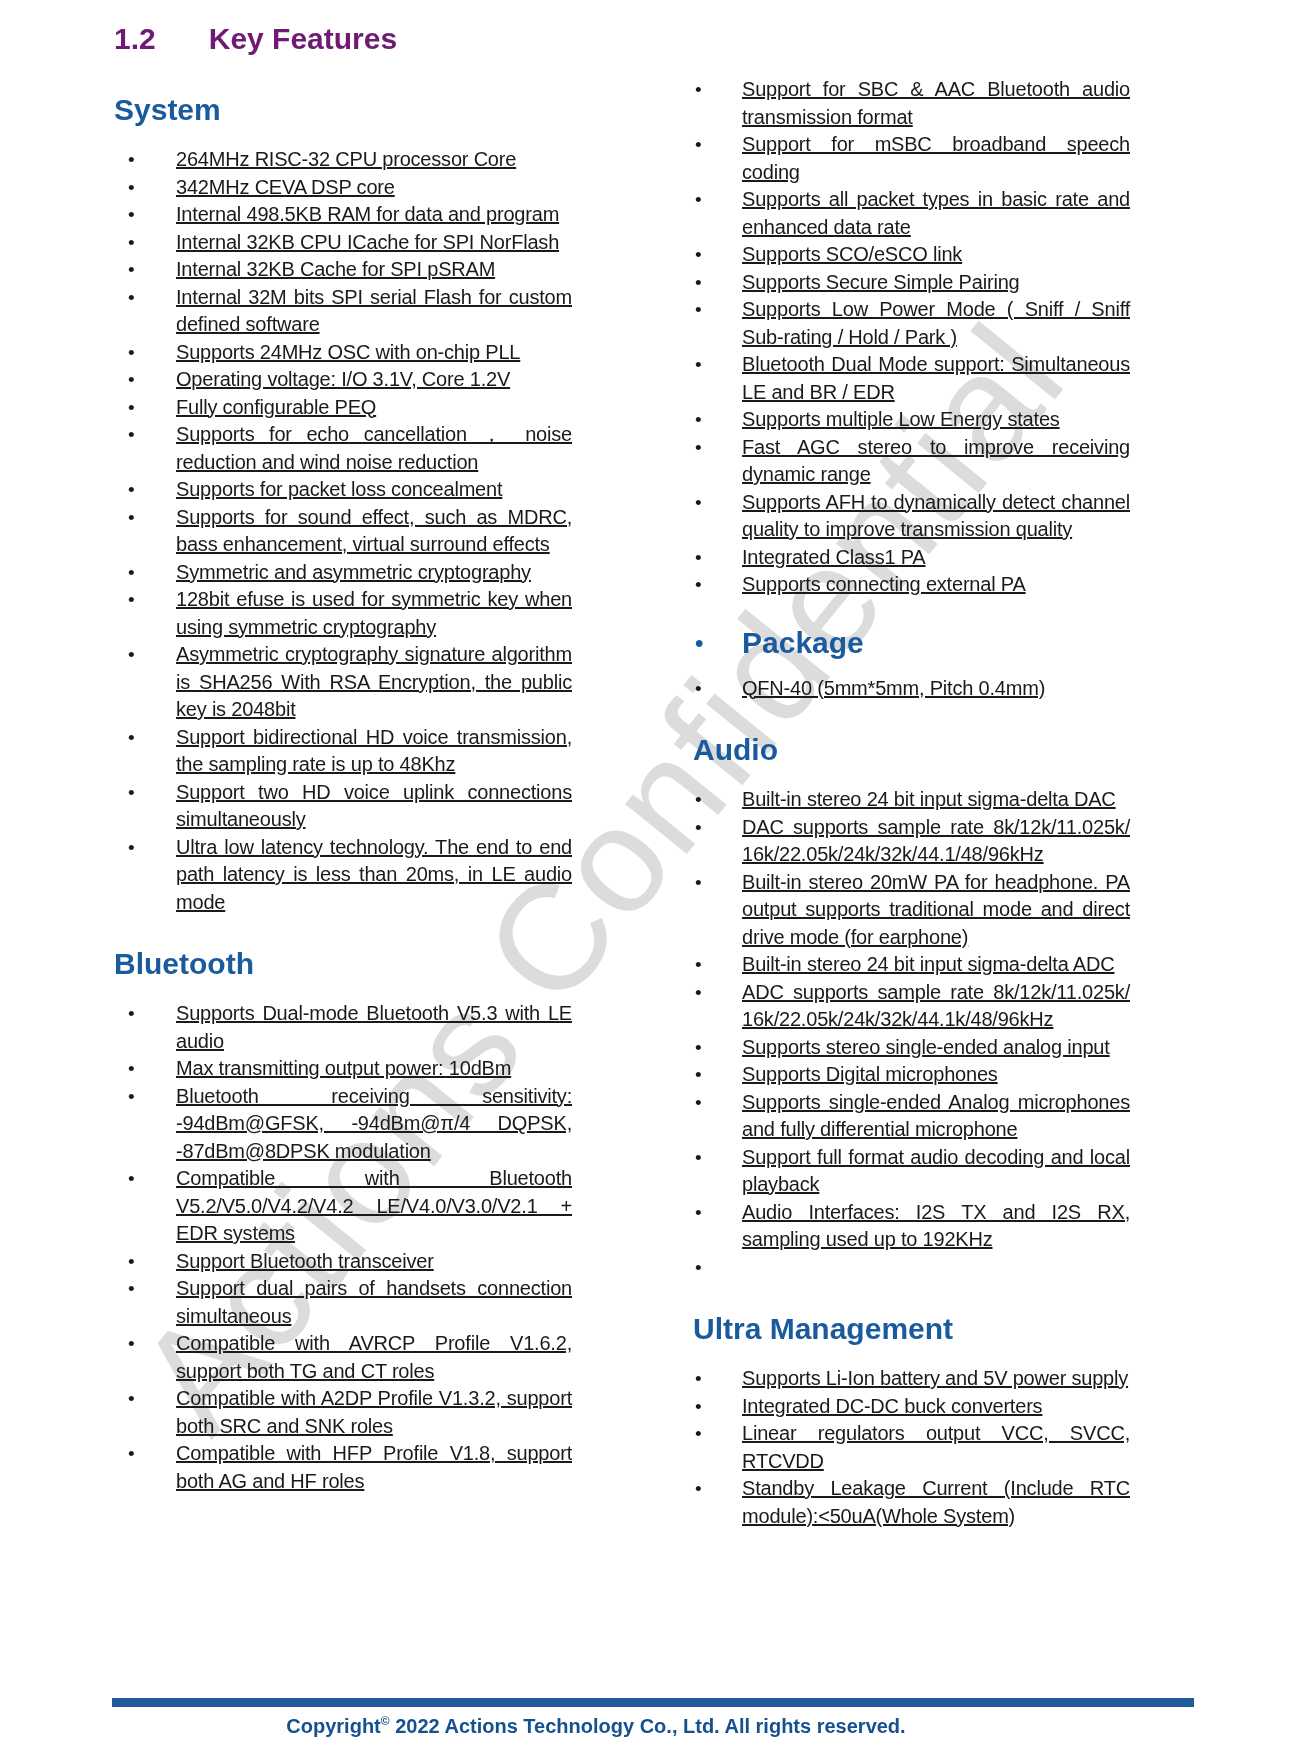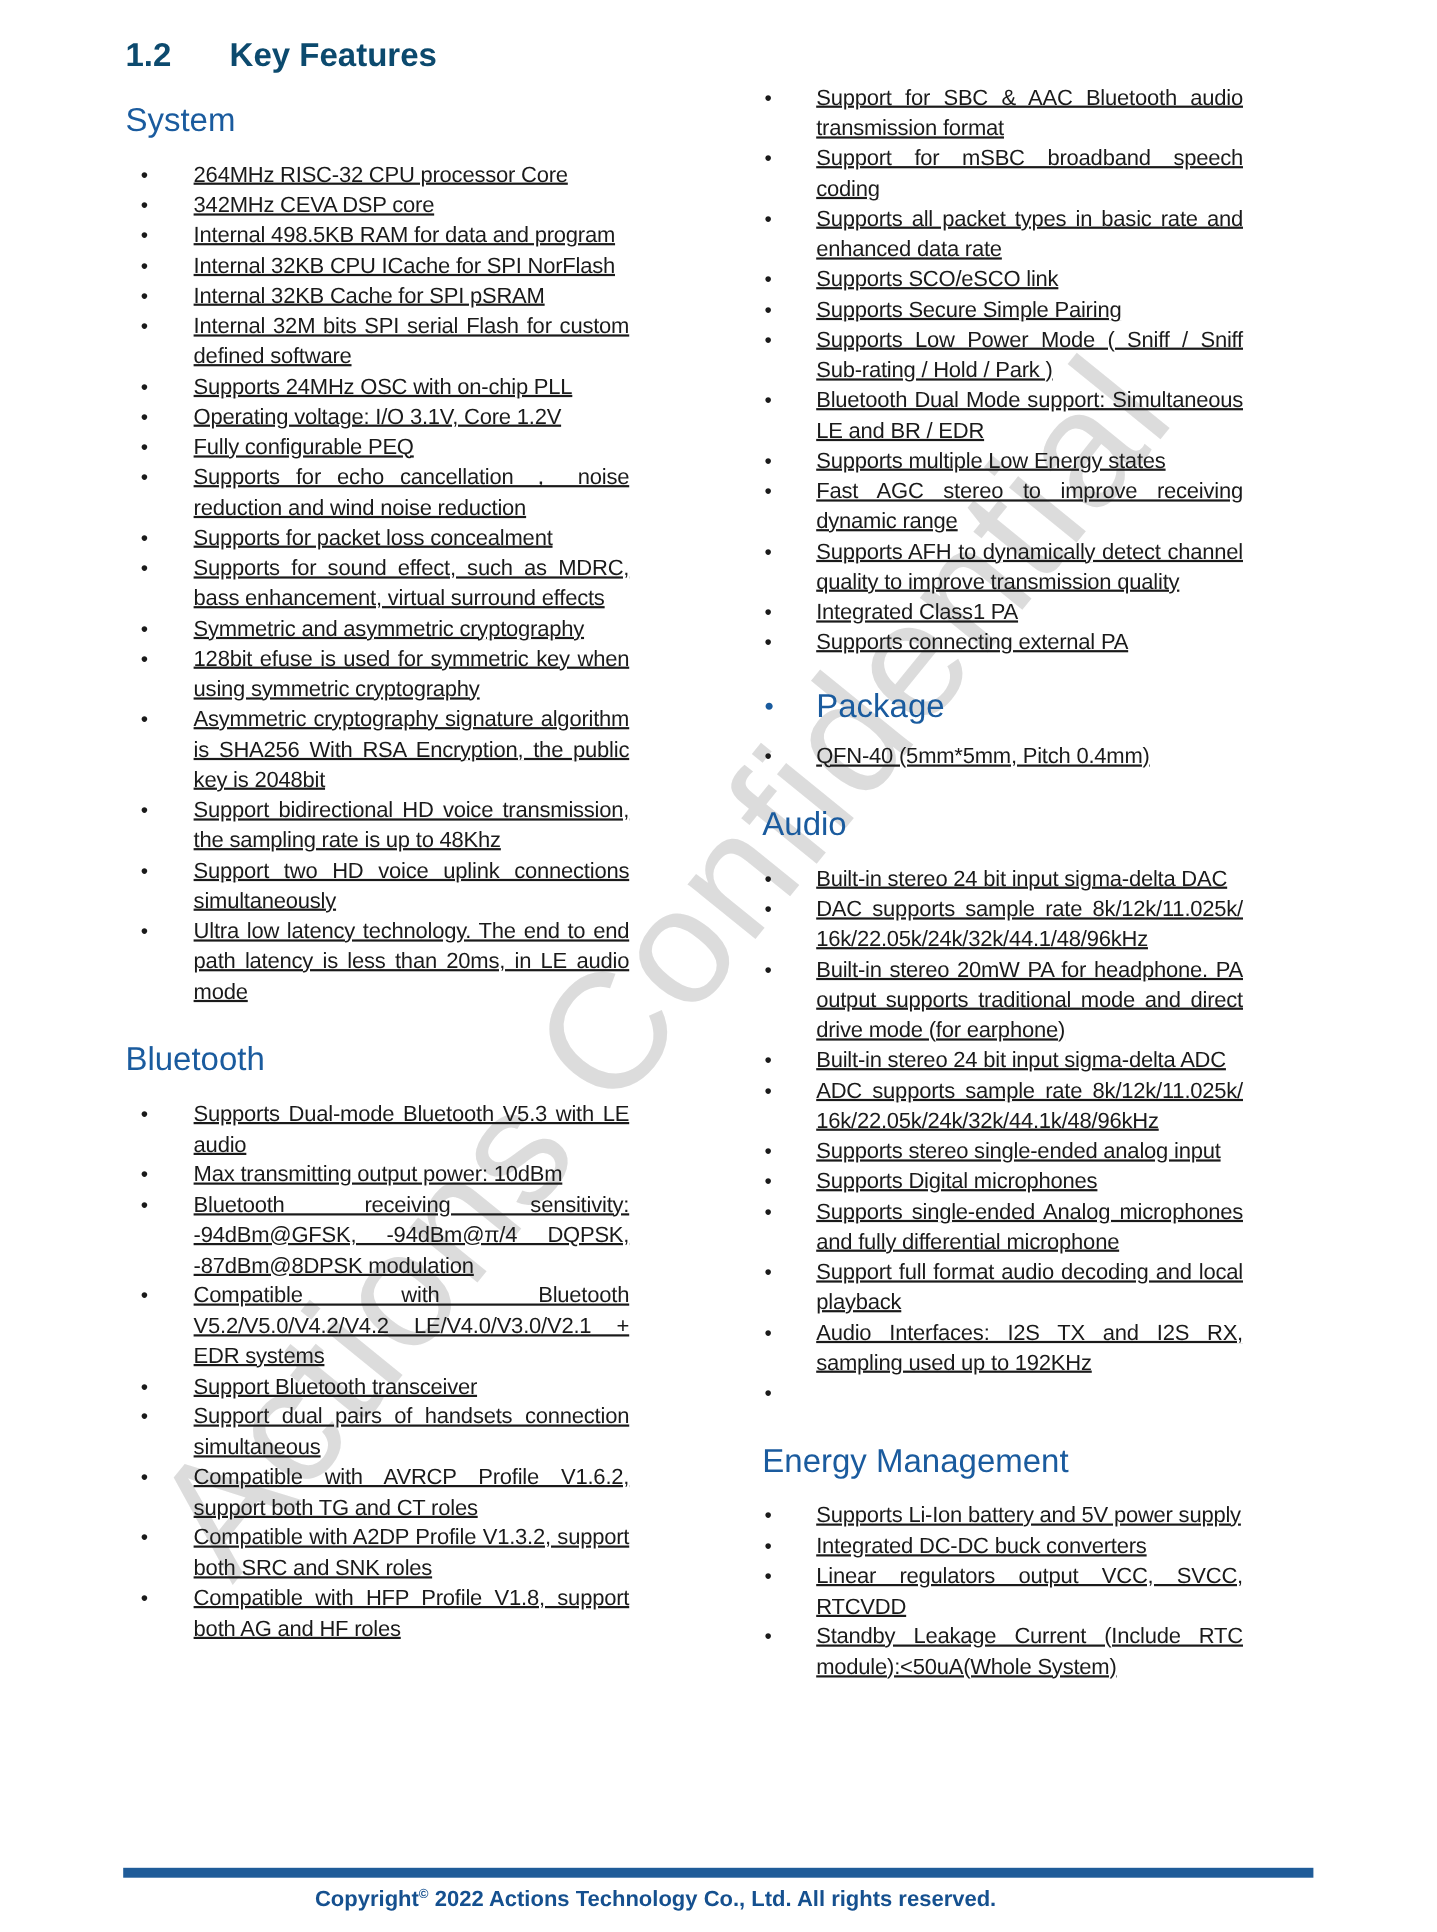--- a/index.html
+++ b/index.html
@@ -21,31 +21,31 @@
     color:#d7d7d7;
     opacity:.85;
     white-space:nowrap;
     z-index:0;
     letter-spacing:2px;
     user-select:none;
   }
   .content{position:relative;z-index:1;}
   
   .doc-title{
-    position:absolute;left:114px;top:34px;
-    font-size:30px;font-weight:700;color:#0c4a6e;
+    position:absolute;left:114px;top:22px;
+    font-size:30px;font-weight:700;color:#701a75;
   }
   .doc-title .tnum{display:inline-block;}
   .doc-title .ttext{display:inline-block;margin-left:53px;}
   
   .col{position:absolute;}
   .col-left{left:114px;top:92px;width:458px;}
   .col-right{left:693px;top:76px;width:437px;}
   .h2{
-    font-size:30px;font-weight:400;color:#1a5b9e;
+    font-size:30px;font-weight:700;color:#1a5b9e;
     line-height:36px;
     margin:30px 0 18px 0;
   }
   .col > .h2:first-child{margin-top:0;}
   .h2-bullet{display:flex;margin:26px 0 14px 0;}
   .h2-bullet .bullet{
     width:49px;flex:0 0 49px;color:#1a5b9e;
     font-size:24px;line-height:36px;box-sizing:border-box;padding-left:2px;
   }
   ul.features{list-style:none;margin:0;padding:0;}
@@ -305,21 +305,21 @@
             <span class="txt">Support full format audio decoding and local playback</span>
           </li>
           <li>
             <span class="bullet">•</span>
             <span class="txt">Audio Interfaces: I2S TX and I2S RX, sampling used up to 192KHz</span>
           </li>
           <li>
             <span class="bullet">•</span>
           </li>
         </ul>
-        <div class="h2">Energy Management</div>
+        <div class="h2">Ultra Management</div>
         <ul class="features">
           <li>
             <span class="bullet">•</span>
             <span class="txt">Supports Li-Ion battery and 5V power supply</span>
           </li>
           <li>
             <span class="bullet">•</span>
             <span class="txt">Integrated DC-DC buck converters</span>
           </li>
           <li>

